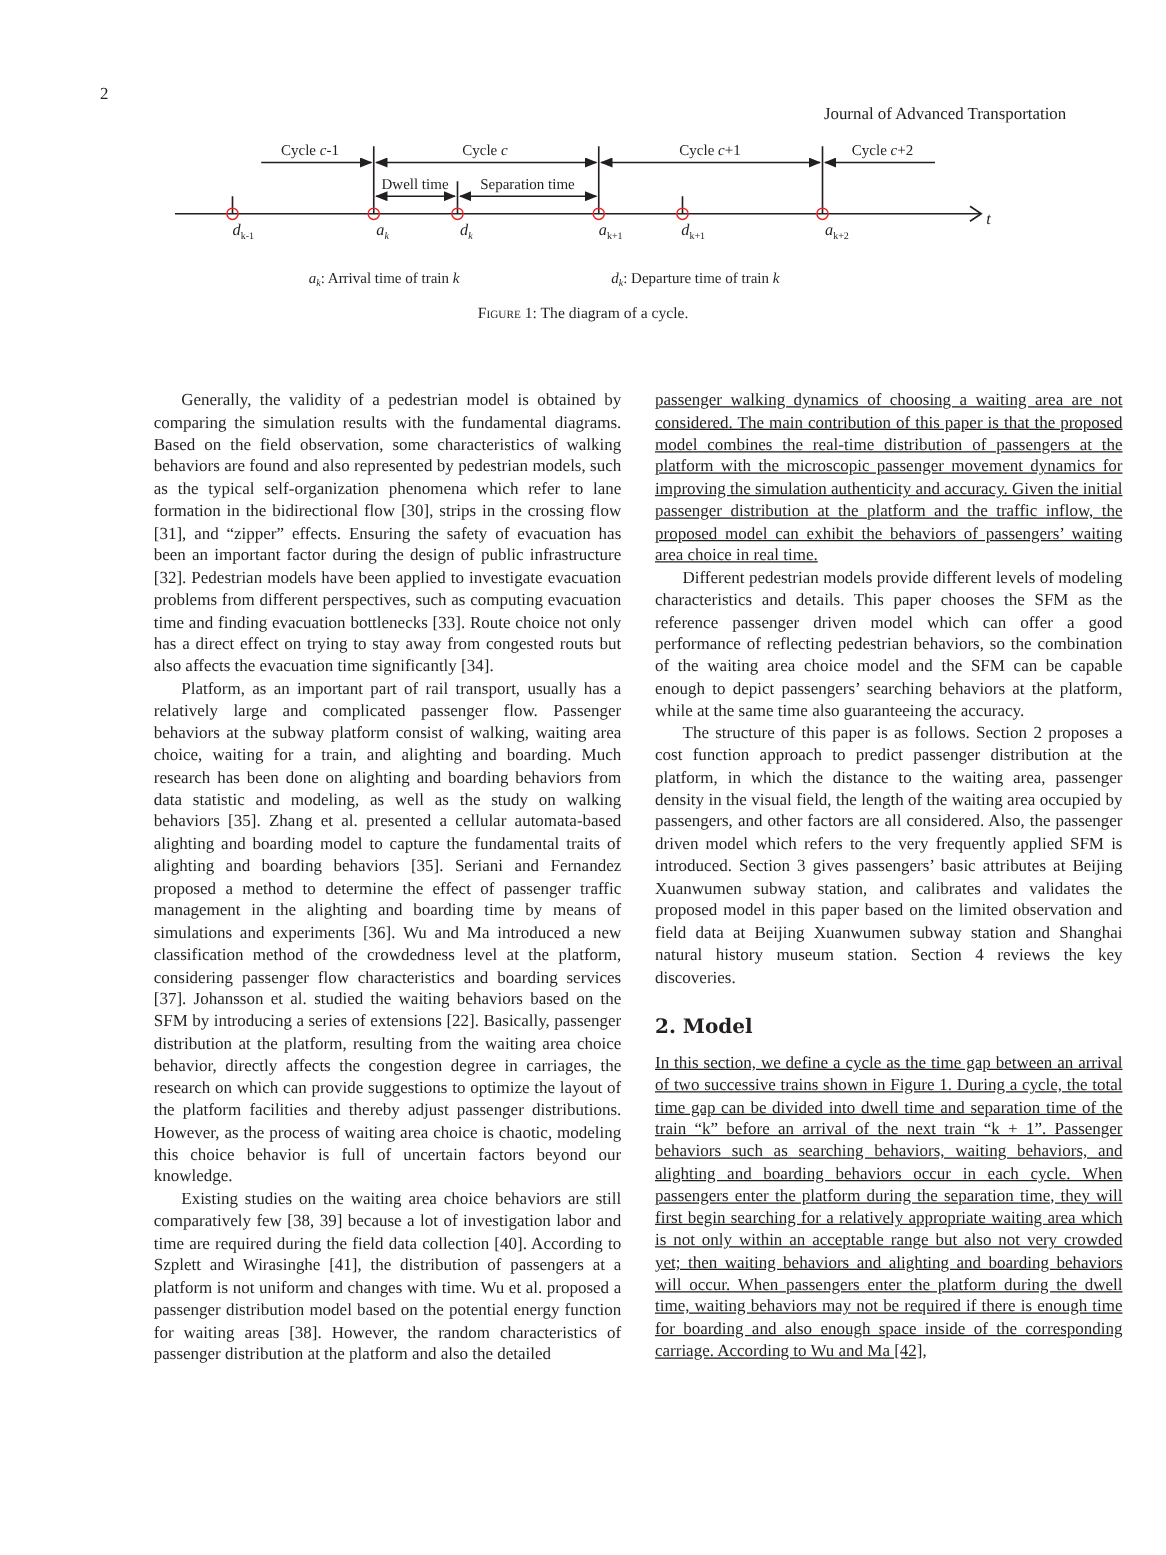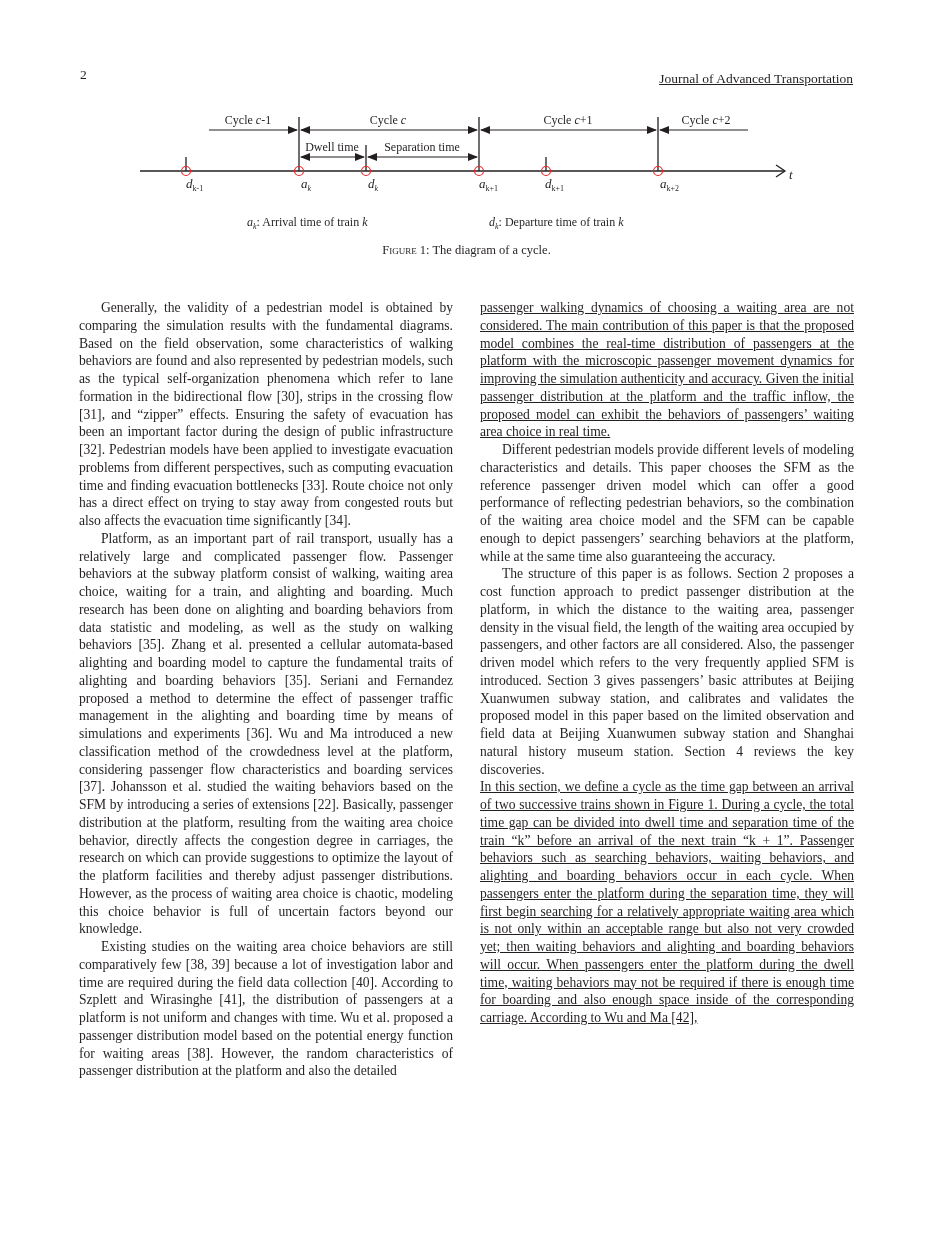--- a/index.html
+++ b/index.html
@@ -1,25 +1,25 @@
 <!DOCTYPE html>
 <html><head>
 <meta charset="utf-8">
 <style>
   html, body { margin: 0; padding: 0; background: #ffffff; }
   body { width: 933px; height: 1244px; position: relative; overflow: hidden;
          font-family: "Liberation Serif", "DejaVu Serif", serif; color: #231f20; }
   .header { position: absolute; top: 67px; left: 80px; right: 80px; height: 20px; font-size: 13.5px; }
   .header .page-num { position: absolute; left: 0; top: 0; }
-  .header .journal { position: absolute; right: 0; top: 4px; text-decoration: underline; }
+  .header .journal { position: absolute; right: 0; top: 16px; }
   .figure { position: absolute; left: 0; top: 100px; width: 933px; height: 170px; }
   .figure svg { position: absolute; left: 0; top: 0; }
   .fig-caption { position: absolute; top: 243px; left: 0; width: 933px; text-align: center; font-size: 12.5px; }
   .fig-caption .sc { font-variant: small-caps; }
-  .col { position: absolute; top: 299px; width: 374px; font-size: 13.6px; line-height: 17.75px; text-align: justify; hyphens: manual; }
+  .col { position: absolute; top: 311px; width: 374px; font-size: 13.6px; line-height: 17.75px; text-align: justify; hyphens: manual; margin-left: 44px; }
   .col.left { left: 79px; }
   .col.right { left: 480px; }
   .col p { margin: 0; text-indent: 22px; }
   .col p.noindent { text-indent: 0; text-decoration: underline; }
   .section-head { font-family: "DejaVu Serif", serif; font-weight: bold; font-size: 16px; margin: 22px 0 11px 0; text-indent: 0; }
   .svgtext { font-family: "Liberation Serif", serif; }
 </style>
 </head>
 <body>
 
@@ -93,14 +93,15 @@
 <div class="col left">
   <p>Generally, the validity of a pedestrian model is obtained by comparing the simulation results with the fundamental diagrams. Based on the field observation, some character­istics of walking behaviors are found and also represented by pedestrian models, such as the typical self-organization phenomena which refer to lane formation in the bidirectional flow [30], strips in the crossing flow [31], and “zipper” effects. Ensuring the safety of evacuation has been an important factor during the design of public infrastructure [32]. Pedes­trian models have been applied to investigate evacuation problems from different perspectives, such as computing evacuation time and finding evacuation bottlenecks [33]. Route choice not only has a direct effect on trying to stay away from congested routs but also affects the evacuation time significantly [34].</p>
   <p>Platform, as an important part of rail transport, usually has a relatively large and complicated passenger flow. Pas­senger behaviors at the subway platform consist of walking, waiting area choice, waiting for a train, and alighting and boarding. Much research has been done on alighting and boarding behaviors from data statistic and modeling, as well as the study on walking behaviors [35]. Zhang et al. presented a cellular automata-based alighting and boarding model to capture the fundamental traits of alighting and boarding behaviors [35]. Seriani and Fernandez proposed a method to determine the effect of passenger traffic management in the alighting and boarding time by means of simulations and experiments [36]. Wu and Ma introduced a new classification method of the crowdedness level at the platform, considering passenger flow characteristics and boarding services [37]. Johansson et al. studied the waiting behaviors based on the SFM by introducing a series of extensions [22]. Basically, passenger distribution at the platform, resulting from the waiting area choice behavior, directly affects the congestion degree in carriages, the research on which can provide suggestions to optimize the layout of the platform facilities and thereby adjust passenger distributions. However, as the process of waiting area choice is chaotic, modeling this choice behavior is full of uncertain factors beyond our knowledge.</p>
   <p>Existing studies on the waiting area choice behaviors are still comparatively few [38, 39] because a lot of inves­tigation labor and time are required during the field data collection [40]. According to Szplett and Wirasinghe [41], the distribution of passengers at a platform is not uniform and changes with time. Wu et al. proposed a passenger distribution model based on the potential energy function for waiting areas [38]. However, the random characteristics of passenger distribution at the platform and also the detailed</p>
 </div>
 
 <div class="col right">
   <p class="noindent">passenger walking dynamics of choosing a waiting area are not considered. The main contribution of this paper is that the proposed model combines the real-time distribution of passengers at the platform with the microscopic passenger movement dynamics for improving the simulation authen­ticity and accuracy. Given the initial passenger distribution at the platform and the traffic inflow, the proposed model can exhibit the behaviors of passengers’ waiting area choice in real time.</p>
   <p>Different pedestrian models provide different levels of modeling characteristics and details. This paper chooses the SFM as the reference passenger driven model which can offer a good performance of reflecting pedestrian behaviors, so the combination of the waiting area choice model and the SFM can be capable enough to depict passengers’ searching behaviors at the platform, while at the same time also guaranteeing the accuracy.</p>
   <p>The structure of this paper is as follows. Section 2 proposes a cost function approach to predict passenger dis­tribution at the platform, in which the distance to the waiting area, passenger density in the visual field, the length of the waiting area occupied by passengers, and other factors are all considered. Also, the passenger driven model which refers to the very frequently applied SFM is introduced. Section 3 gives passengers’ basic attributes at Beijing Xuanwumen subway station, and calibrates and validates the proposed model in this paper based on the limited observation and field data at Beijing Xuanwumen subway station and Shanghai natural history museum station. Section 4 reviews the key discoveries.</p>
+  <div class="section-head">2. Model</div>
   <p class="noindent">In this section, we define a cycle as the time gap between an arrival of two successive trains shown in Figure 1. During a cycle, the total time gap can be divided into dwell time and separation time of the train “k” before an arrival of the next train “k + 1”. Passenger behaviors such as searching behaviors, waiting behaviors, and alighting and boarding behaviors occur in each cycle. When passengers enter the platform during the separation time, they will first begin searching for a relatively appropriate waiting area which is not only within an acceptable range but also not very crowded yet; then waiting behaviors and alighting and boarding behaviors will occur. When passengers enter the platform during the dwell time, waiting behaviors may not be required if there is enough time for boarding and also enough space inside of the corresponding carriage. According to Wu and Ma [42],</p>
 </div>
 
 </body></html>

